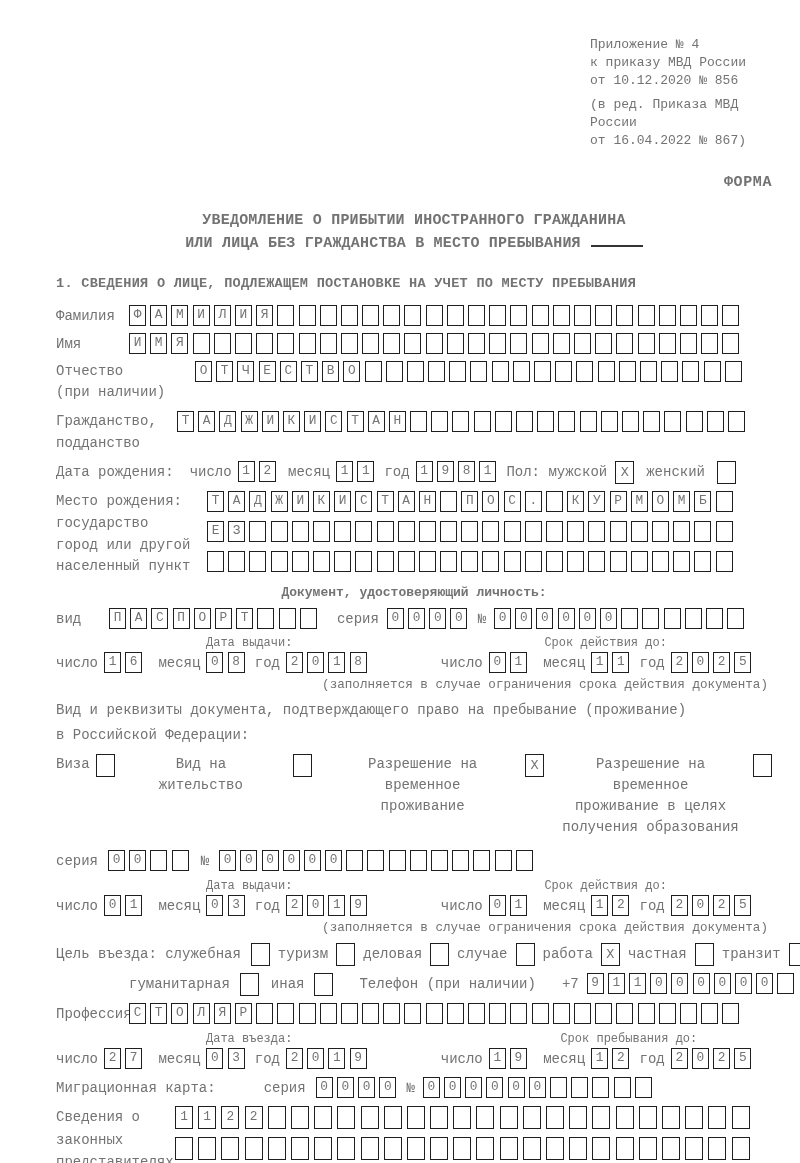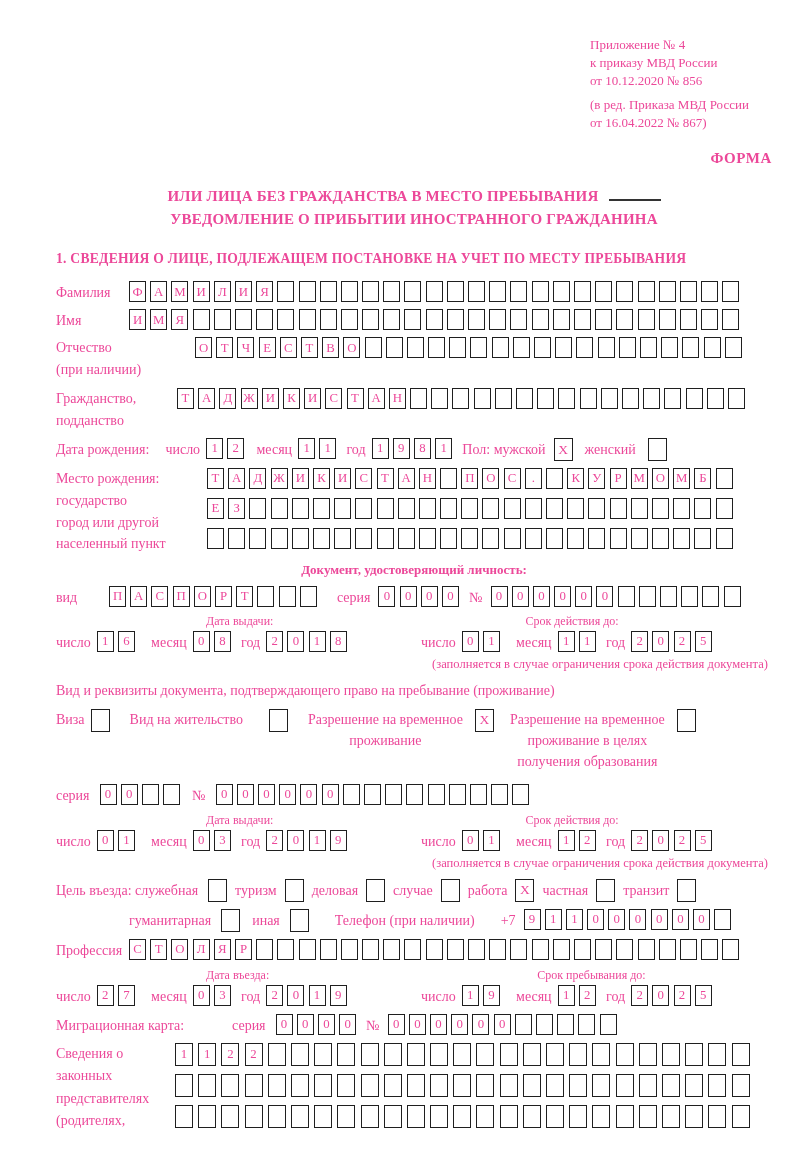--- a/index.html
+++ b/index.html
@@ -1,24 +1,24 @@
 <!DOCTYPE html>
 <html><head>
 <meta charset="utf-8">
 <style>
   * { margin:0; padding:0; box-sizing:border-box; }
   body { background:#fff; }
   .page {
     position:relative; width:800px; height:1163px; background:#fff;
     padding:36px 28px 10px 56px; overflow:hidden;
-    font-family:Liberation Serif, serif; color:#ec4899;
+    font-family:Liberation Mono, monospace; color:#737373;
   }
   .topref { margin-left:534px; font-size:13px; line-height:1.4; }
   .topref .edref { margin-top:5px; }
-  .forma { margin-top:16px; text-align:right; font-weight:bold; font-size:15px; letter-spacing:0.6px; }
+  .forma { margin-top:22px; text-align:right; font-weight:bold; font-size:15px; letter-spacing:0.6px; }
   .title { margin-top:16px; text-align:center; font-weight:bold; font-size:15px; line-height:1.55; letter-spacing:0.2px; }
   .blank-line { display:inline-block; width:52px; border-bottom:2.5px solid #333; margin-left:10px; vertical-align:baseline; }
   .section-title { margin-top:20px; margin-bottom:14px; font-weight:bold; font-size:13.6px; letter-spacing:0.25px; }
   .row { display:flex; align-items:flex-start; margin-bottom:7px; }
   .lbl { font-size:14px; line-height:1.25; padding-top:3px; flex:0 0 auto; }
   .lblblock { font-size:14px; line-height:1.55; flex:0 0 auto; }
   .w73 { width:73px; } .w138 { width:139px; } .w121 { width:121px; } .w150 { width:151px; } .w53 { width:53px; } .w118 { width:119px; }
   .boxes { display:inline-flex; flex-wrap:nowrap; flex:0 0 auto; }
   .cbox {
     width:17px; height:21px; border:1.6px solid #1f1f1f; margin-right:4.2px;
@@ -56,24 +56,24 @@
     <div>к приказу МВД России</div>
     <div>от 10.12.2020 № 856</div>
     <div class="edref">
       <div>(в ред. Приказа МВД России</div>
       <div>от 16.04.2022 № 867)</div>
     </div>
     <div class="forma">ФОРМА</div>
   </div>
 
   <div class="title">
+    <div>УВЕДОМЛЕНИЕ О ПРИБЫТИИ ИНОСТРАННОГО ГРАЖДАНИНА</div>
     <div>
       <span>ИЛИ ЛИЦА БЕЗ ГРАЖДАНСТВА В МЕСТО ПРЕБЫВАНИЯ</span><span class="blank-line"></span>
     </div>
-    <div>УВЕДОМЛЕНИЕ О ПРИБЫТИИ ИНОСТРАННОГО ГРАЖДАНИНА</div>
   </div>
 
   <div class="section-title">1. СВЕДЕНИЯ О ЛИЦЕ, ПОДЛЕЖАЩЕМ ПОСТАНОВКЕ НА УЧЕТ ПО МЕСТУ ПРЕБЫВАНИЯ</div>
 
   <div class="row">
     <span class="lbl w73">Фамилия</span>
     <span class="boxes">
         <span class="cbox">Ф</span>
         <span class="cbox">А</span>
         <span class="cbox">М</span>
@@ -411,20 +411,21 @@
           <span class="cbox">2</span>
           <span class="cbox">0</span>
           <span class="cbox">2</span>
           <span class="cbox">5</span>
         </span>
     </span>
   </div>
   <div class="note-right">(заполняется в случае ограничения срока действия документа)</div>
 
   <div class="plain">Вид и реквизиты документа, подтверждающего право на пребывание (проживание)</div>
+  <div class="plain mt4">в Российской Федерации:</div>
 
   <div class="permit-row">
     <span class="permit-item">
       <span class="txt">Виза</span>
       <span class="ckbox ml6"></span>
     </span>
     <span class="permit-item ml20">
       <span class="txt">Вид на жительство</span>
       <span class="ckbox ml26"></span>
     </span>

